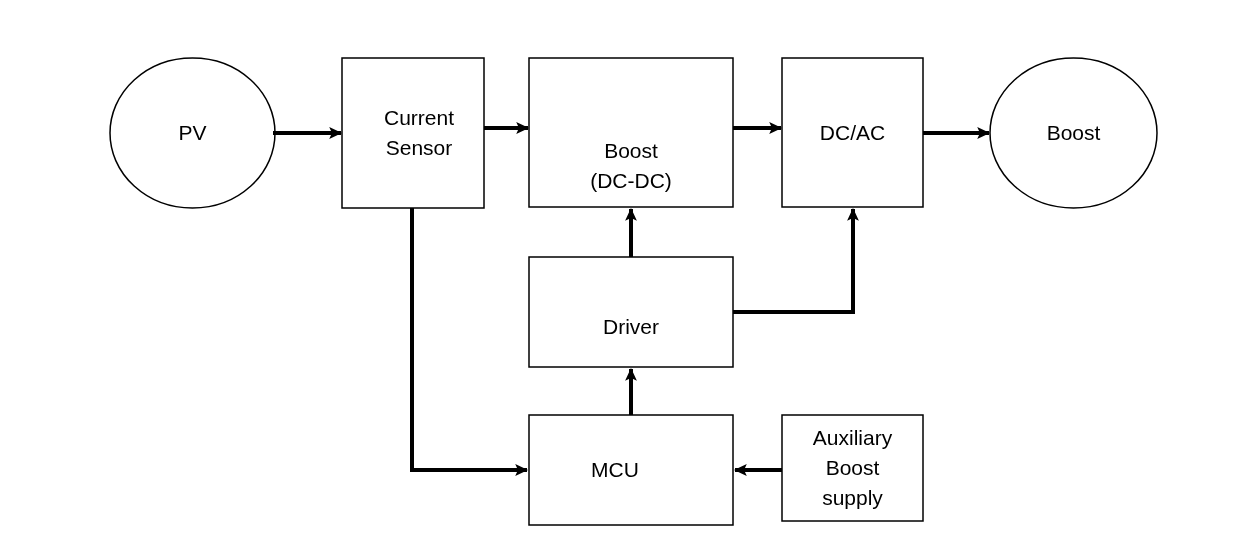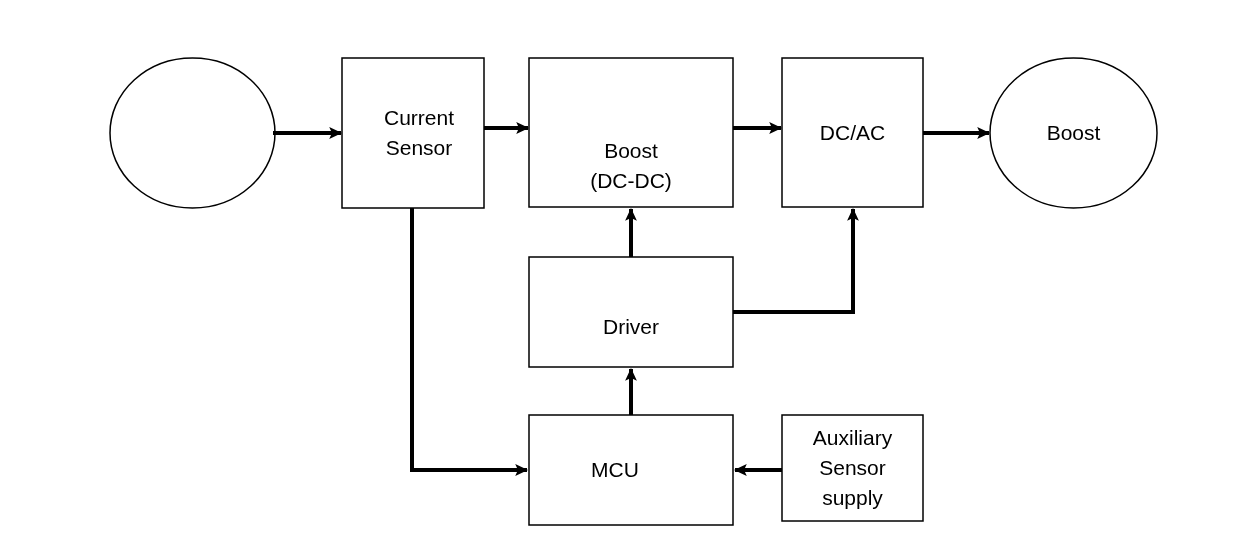--- a/index.html
+++ b/index.html
@@ -78,32 +78,33 @@
 
     <line x1="631" y1="257" x2="631" y2="209" stroke="#000000" stroke-width="4" marker-end="url(#arrowhead)"></line>
 
     <line x1="631" y1="415" x2="631" y2="369" stroke="#000000" stroke-width="4" marker-end="url(#arrowhead)"></line>
 
     <path d="M 733 312 L 853 312 L 853 209" fill="none" stroke="#000000" stroke-width="4" marker-end="url(#arrowhead)"></path>
 
     <line x1="782" y1="470" x2="735" y2="470" stroke="#000000" stroke-width="4" marker-end="url(#arrowhead)"></line>
   </svg>
 
+  <div class="node-label" style="left:110px; top:58px; width:165px; height:150px;">PV</div>
 
   <div class="node-label" style="left:342px; top:58px; width:154px; height:150px;">Current
 Sensor</div>
 
   <div class="node-label" style="left:529px; top:58px; width:204px; height:128px;margin-top:44px;">Boost
 (DC-DC)</div>
 
   <div class="node-label" style="left:782px; top:58px; width:141px; height:149px;">DC/AC</div>
 
   <div class="node-label" style="left:990px; top:58px; width:167px; height:150px;">Boost</div>
 
   <div class="node-label" style="left:529px; top:257px; width:204px; height:140px;">Driver</div>
 
   <div class="node-label" style="left:529px; top:415px; width:172px; height:110px;">MCU</div>
 
   <div class="node-label" style="left:782px; top:415px; width:141px; height:106px;">Auxiliary
-Sensor
+Boost
 supply</div>
 
 </div>
 
 </body></html>

